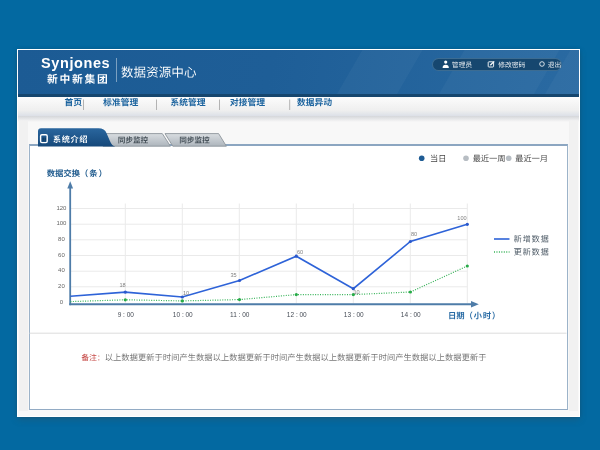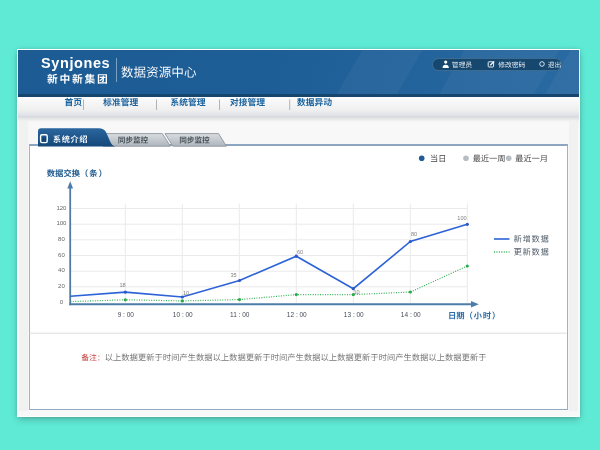--- a/index.html
+++ b/index.html
@@ -1,16 +1,16 @@
 <!DOCTYPE html>
 <html><head><meta charset="utf-8"><style>
 * { margin:0; padding:0; box-sizing:border-box; }
 html,body { width:600px; height:450px; background:#fff; overflow:hidden;
   font-family:"Liberation Sans", sans-serif; }
-#stage { position:relative; width:600px; height:450px; background:#5eead4; }
+#stage { position:relative; width:600px; height:450px; background:#0369a1; }
 .card { position:absolute; left:17.5px; top:50px; width:561px; height:365.5px;
   background:#f8f8f8; box-shadow:0 0 0 1px #ffffff, 0 3px 7px rgba(60,70,80,.38), 0 0 4px rgba(0,0,0,.22); }
 .hdr { position:absolute; left:17.5px; top:50px; width:561px; height:46.5px;
   background:linear-gradient(100deg,#1c5b94 0%,#1e5e97 45%,#2a6aa2 100%);
   border-bottom:3px solid #16466e; overflow:hidden; }
 .streak { position:absolute; top:-10px; height:70px; background:rgba(255,255,255,.035); transform:skewX(-30deg); }
 .logo { position:absolute; left:23.5px; top:5px; color:#fff; font-weight:bold;
   font-size:14.5px; letter-spacing:.6px; }
 .vsep { position:absolute; left:116px; top:57.5px; width:1px; height:24.5px; background:rgba(255,255,255,.42); }
 .pill { position:absolute; left:432px; top:57.5px; width:129.5px; height:13.5px; border-radius:7px;

